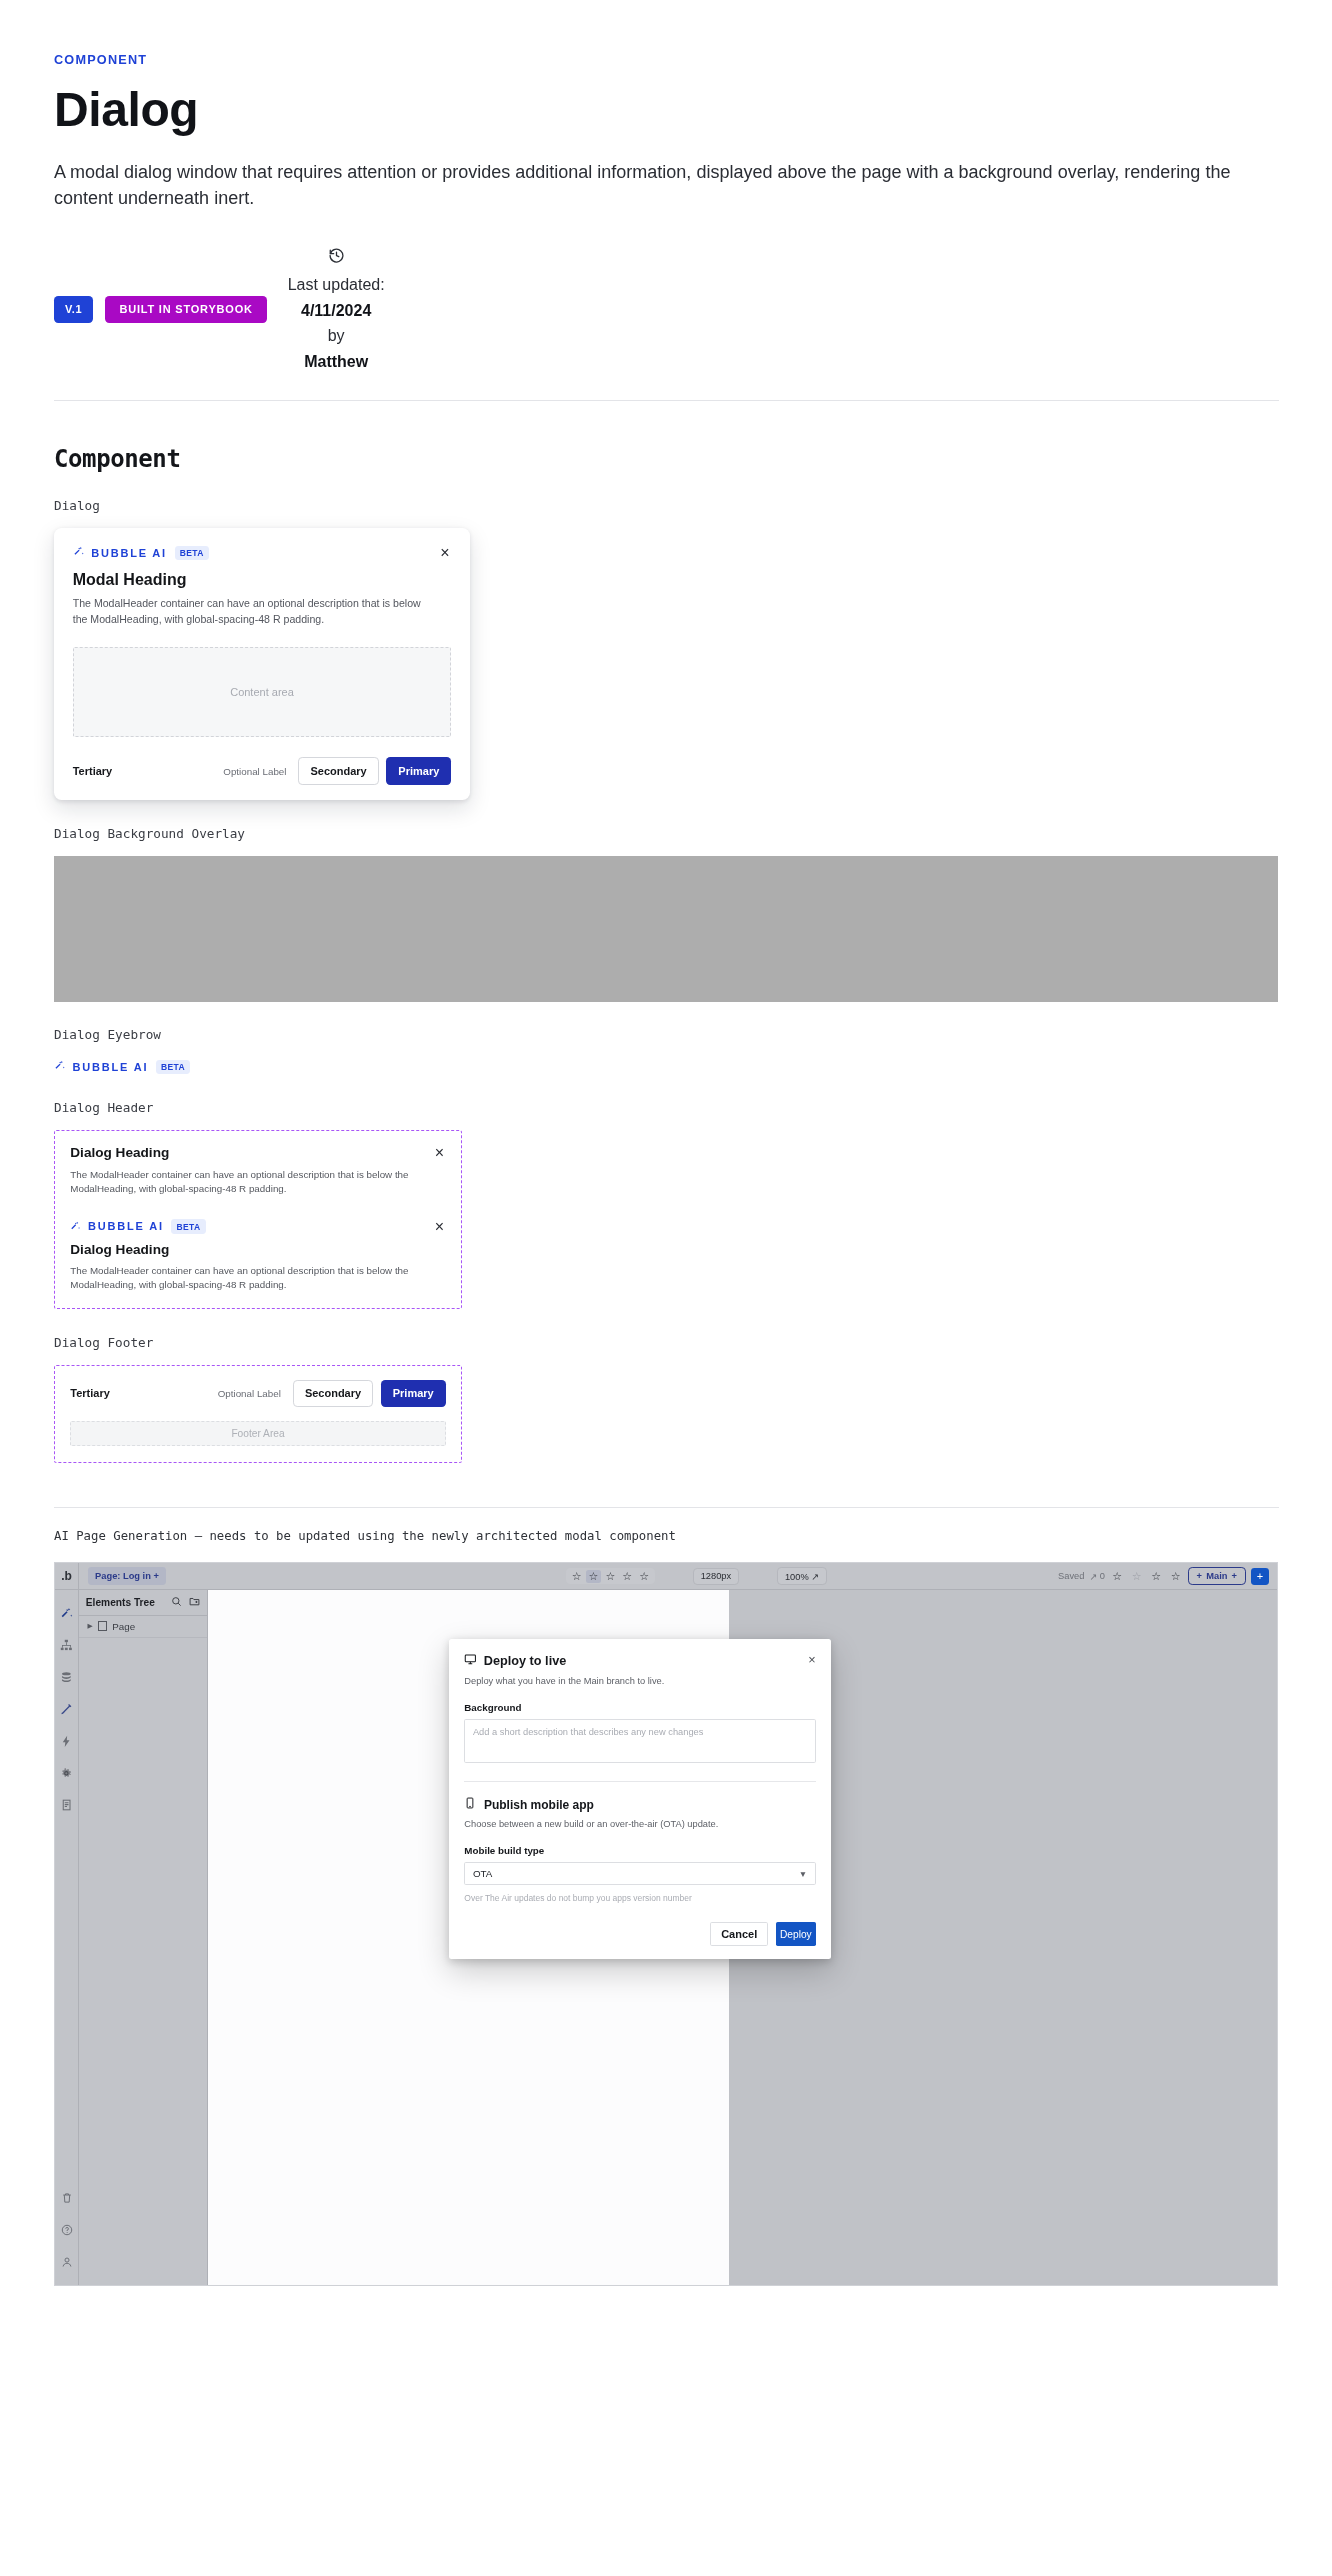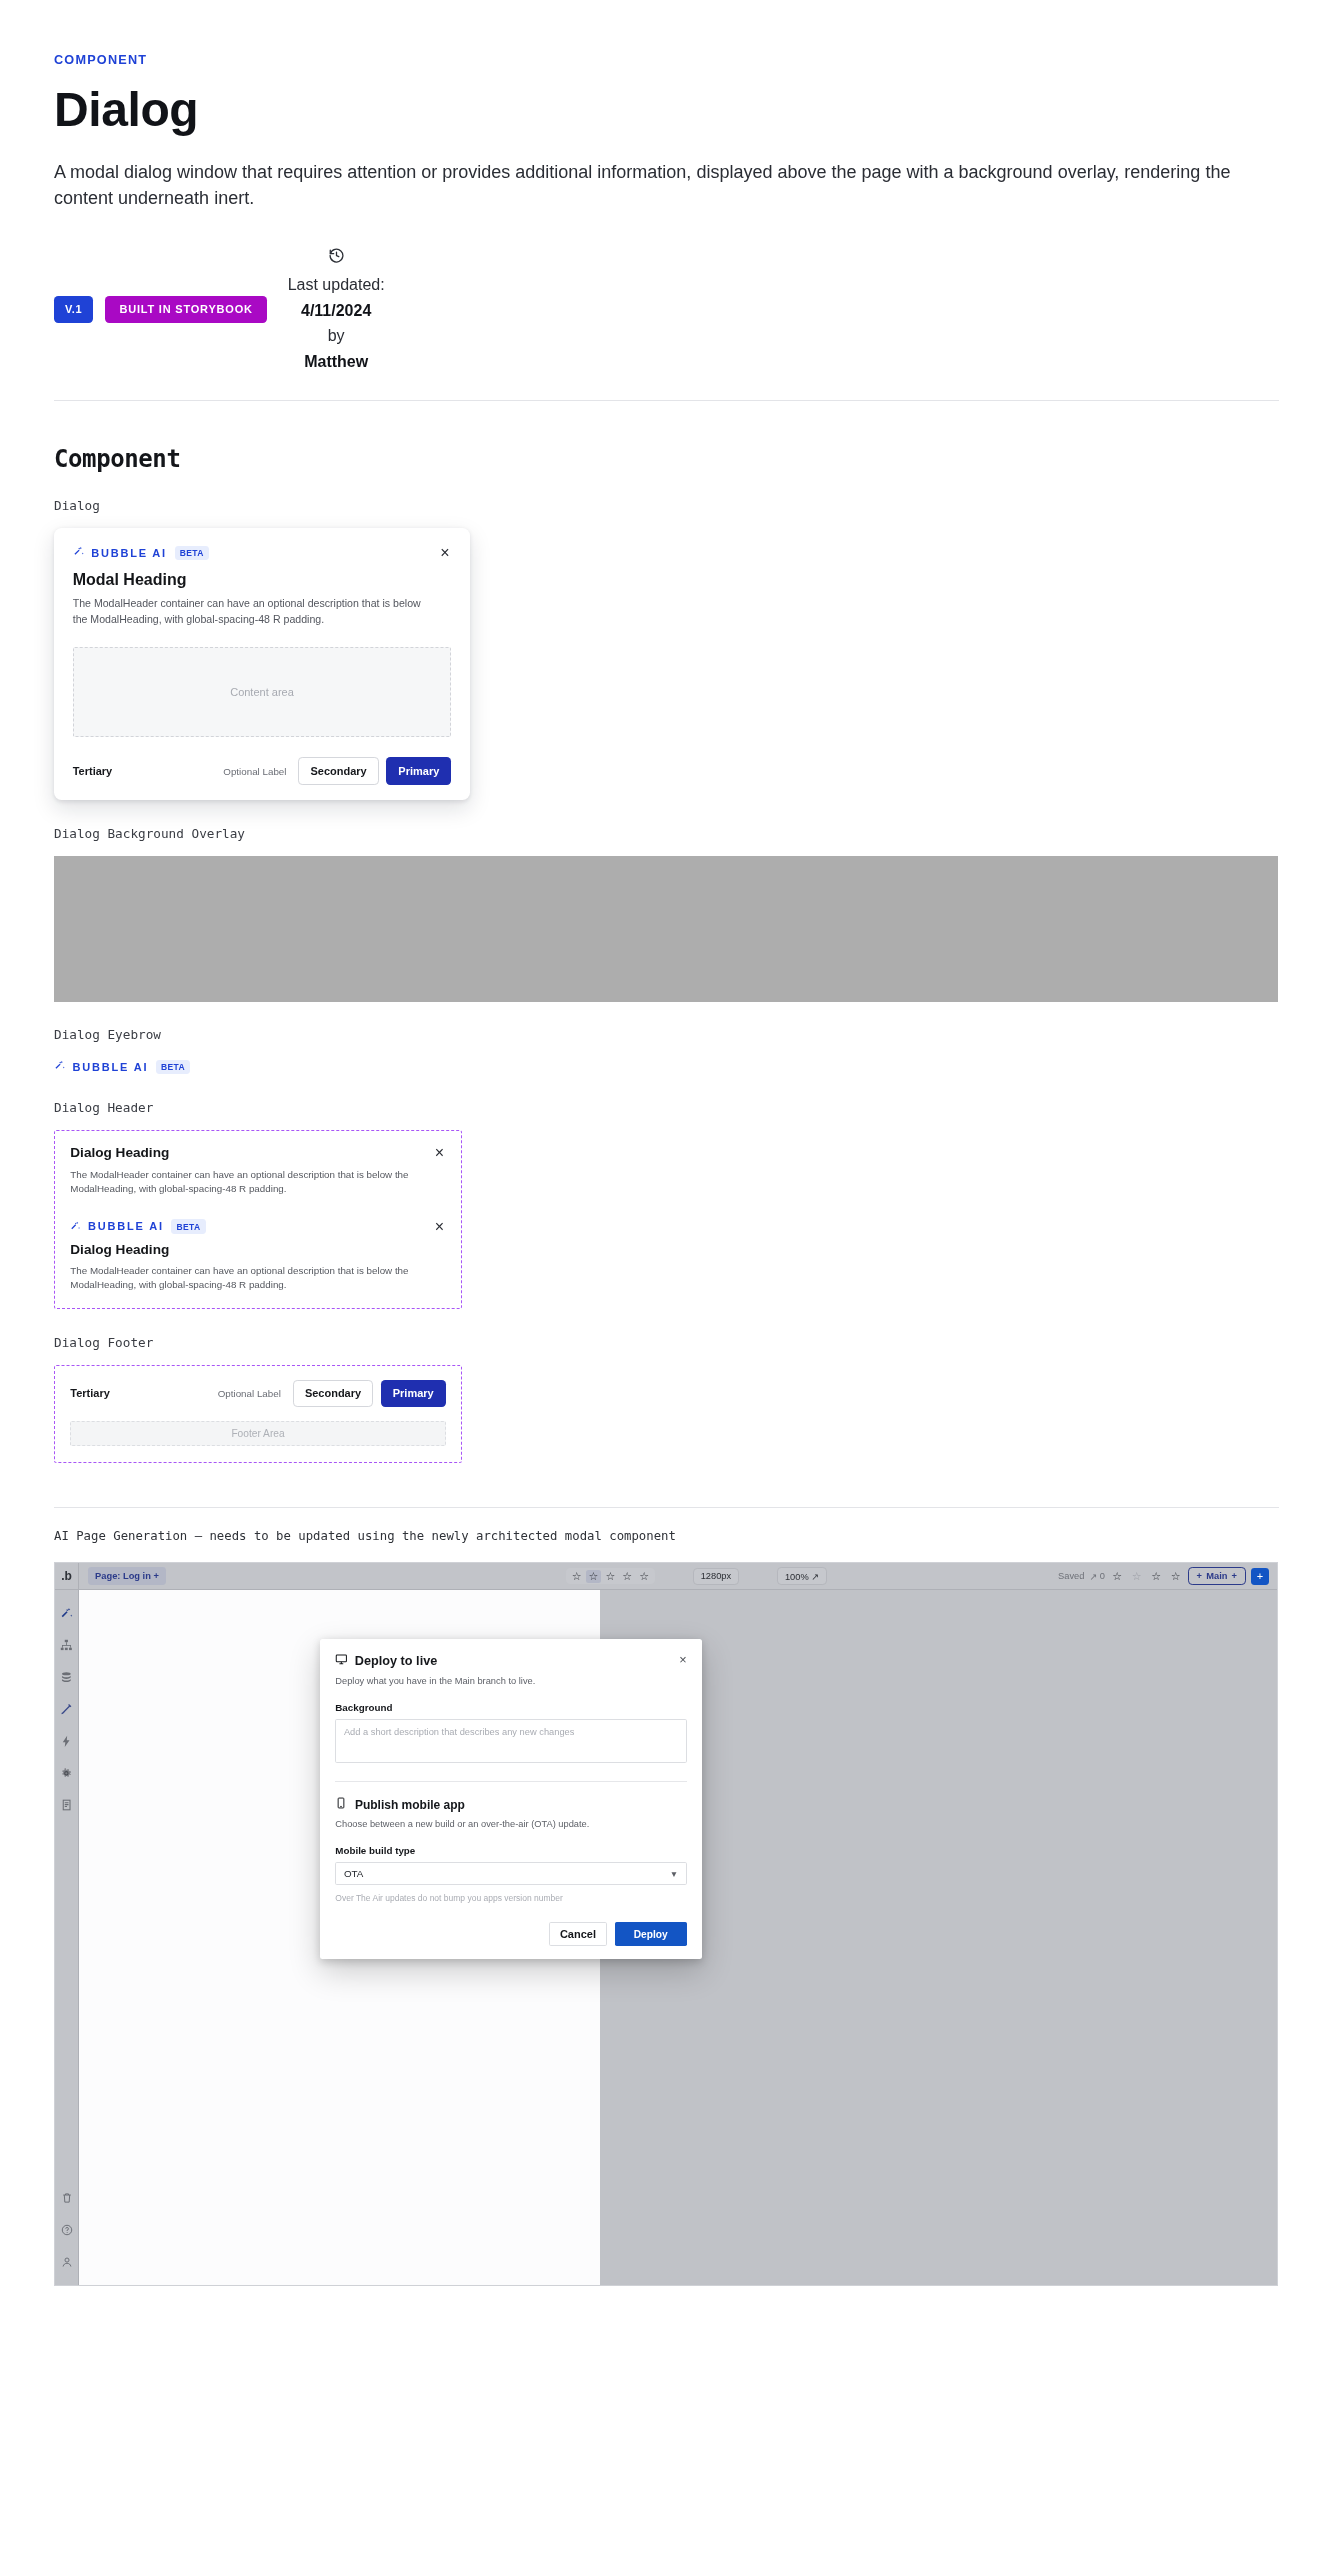--- a/index.html
+++ b/index.html
@@ -241,21 +241,21 @@
   }
   .dm-select .chev { margin-left: auto; font-size: 8.5px; color: #5c5f66; }
   .dm-hint { font-size: 8.5px; color: #a9acb3; margin-top: 7.6px; }
   .dm-actions { display: flex; justify-content: flex-end; gap: 7.6px; margin-top: 19.5px; }
   .dm-cancel {
     background: #fff; border: 0.8px solid #dcdee2; border-radius: 1.7px; font-size: 11px;
     font-weight: bold; color: #15171b; padding: 5.1px 10.2px; cursor: pointer; font-family: inherit;
   }
   .dm-deploy {
     background: #1355c4; border: none; border-radius: 1.7px; color: #fff; font-size: 10.2px;
-    font-weight: bold; padding: 6px 19px; cursor: pointer; font-family: inherit;
+    font-weight: normal; padding: 6px 4px; cursor: pointer; font-family: inherit;
   }
 </style>
 </head>
 <body>
 
 <div class="page">
   <div class="wrap">
 
     <div class="eyebrow-component">COMPONENT</div>
     <h1 class="page-title">Dialog</h1>
@@ -493,20 +493,44 @@
             </span>
             <span class="rail-ico">
               <svg width="12" height="12" viewBox="0 0 16 16" fill="none" stroke="#6b6e75" stroke-width="1.3">
                 <circle cx="8" cy="5.4" r="2.7"></circle>
                   <path d="M2.8 14c.6-2.9 2.7-4.3 5.2-4.3S12.6 11.1 13.2 14"></path>
               </svg>
             </span>
           </span>
         </div>
 
+        <div class="tree-panel">
+          <div class="tree-head">
+            <span class="tree-head-title">Elements Tree</span>
+            <span class="tree-head-icons">
+              <span>
+                <svg width="11" height="11" viewBox="0 0 16 16" fill="none" stroke="#3a3d44" stroke-width="1.4">
+                  <circle cx="7" cy="7" r="4.6"></circle>
+                    <path d="M10.4 10.4L14 14"></path>
+                </svg>
+              </span>
+              <span>
+                <svg width="11" height="11" viewBox="0 0 16 16" fill="none" stroke="#3a3d44" stroke-width="1.4">
+                  <path d="M1.6 12.8V3.6h4.2l1.3 1.6h7.3v7.6z"></path>
+                    <path d="M10.8 7.2v3M9.3 8.7h3"></path>
+                </svg>
+              </span>
+            </span>
+          </div>
+          <div class="tree-row">
+            <span class="tri">▶</span>
+            <span class="sq"></span>
+            <span>Page</span>
+          </div>
+        </div>
 
         <div class="canvas">
           <div class="canvas-white"></div>
 
           <div class="deploy-modal">
             <div class="dm-head">
               <span class="dm-title">
                 <span>
                   <svg width="12.7" height="12.7" viewBox="0 0 16 16" fill="none" stroke="#15171b" stroke-width="1.3">
                     <rect x="1.6" y="2.6" width="12.8" height="8.4" rx="1"></rect>

